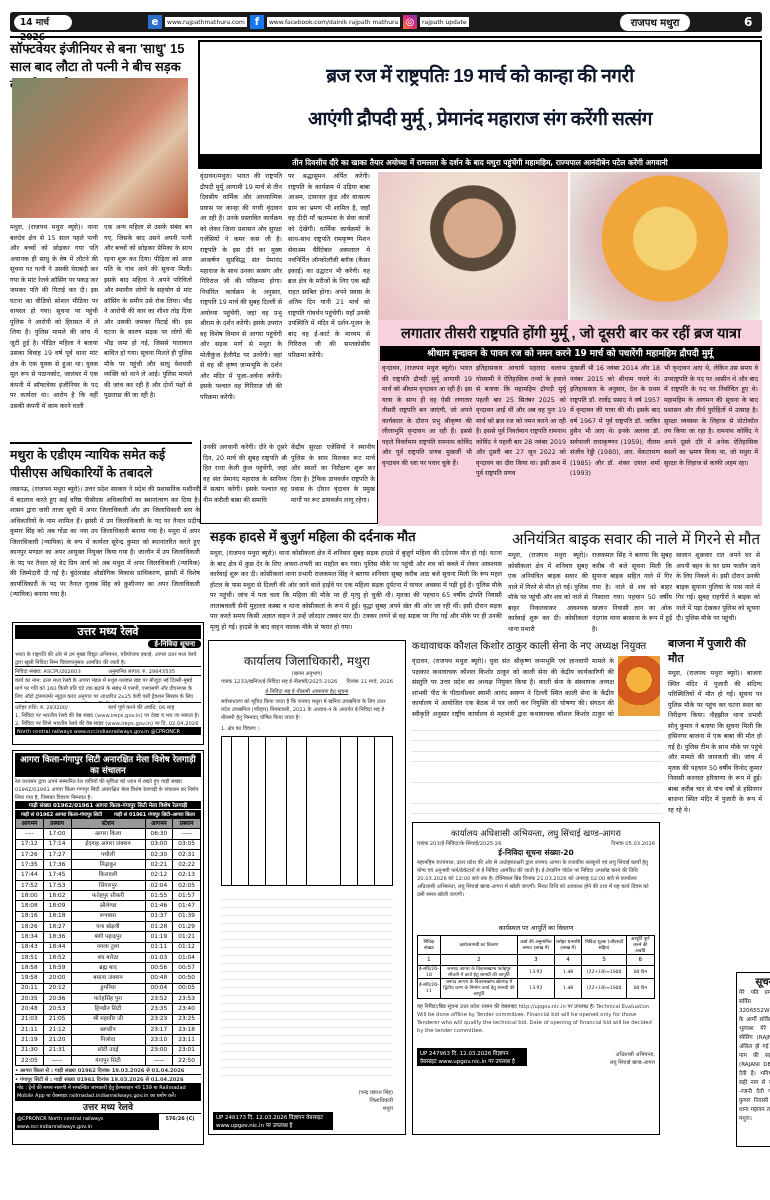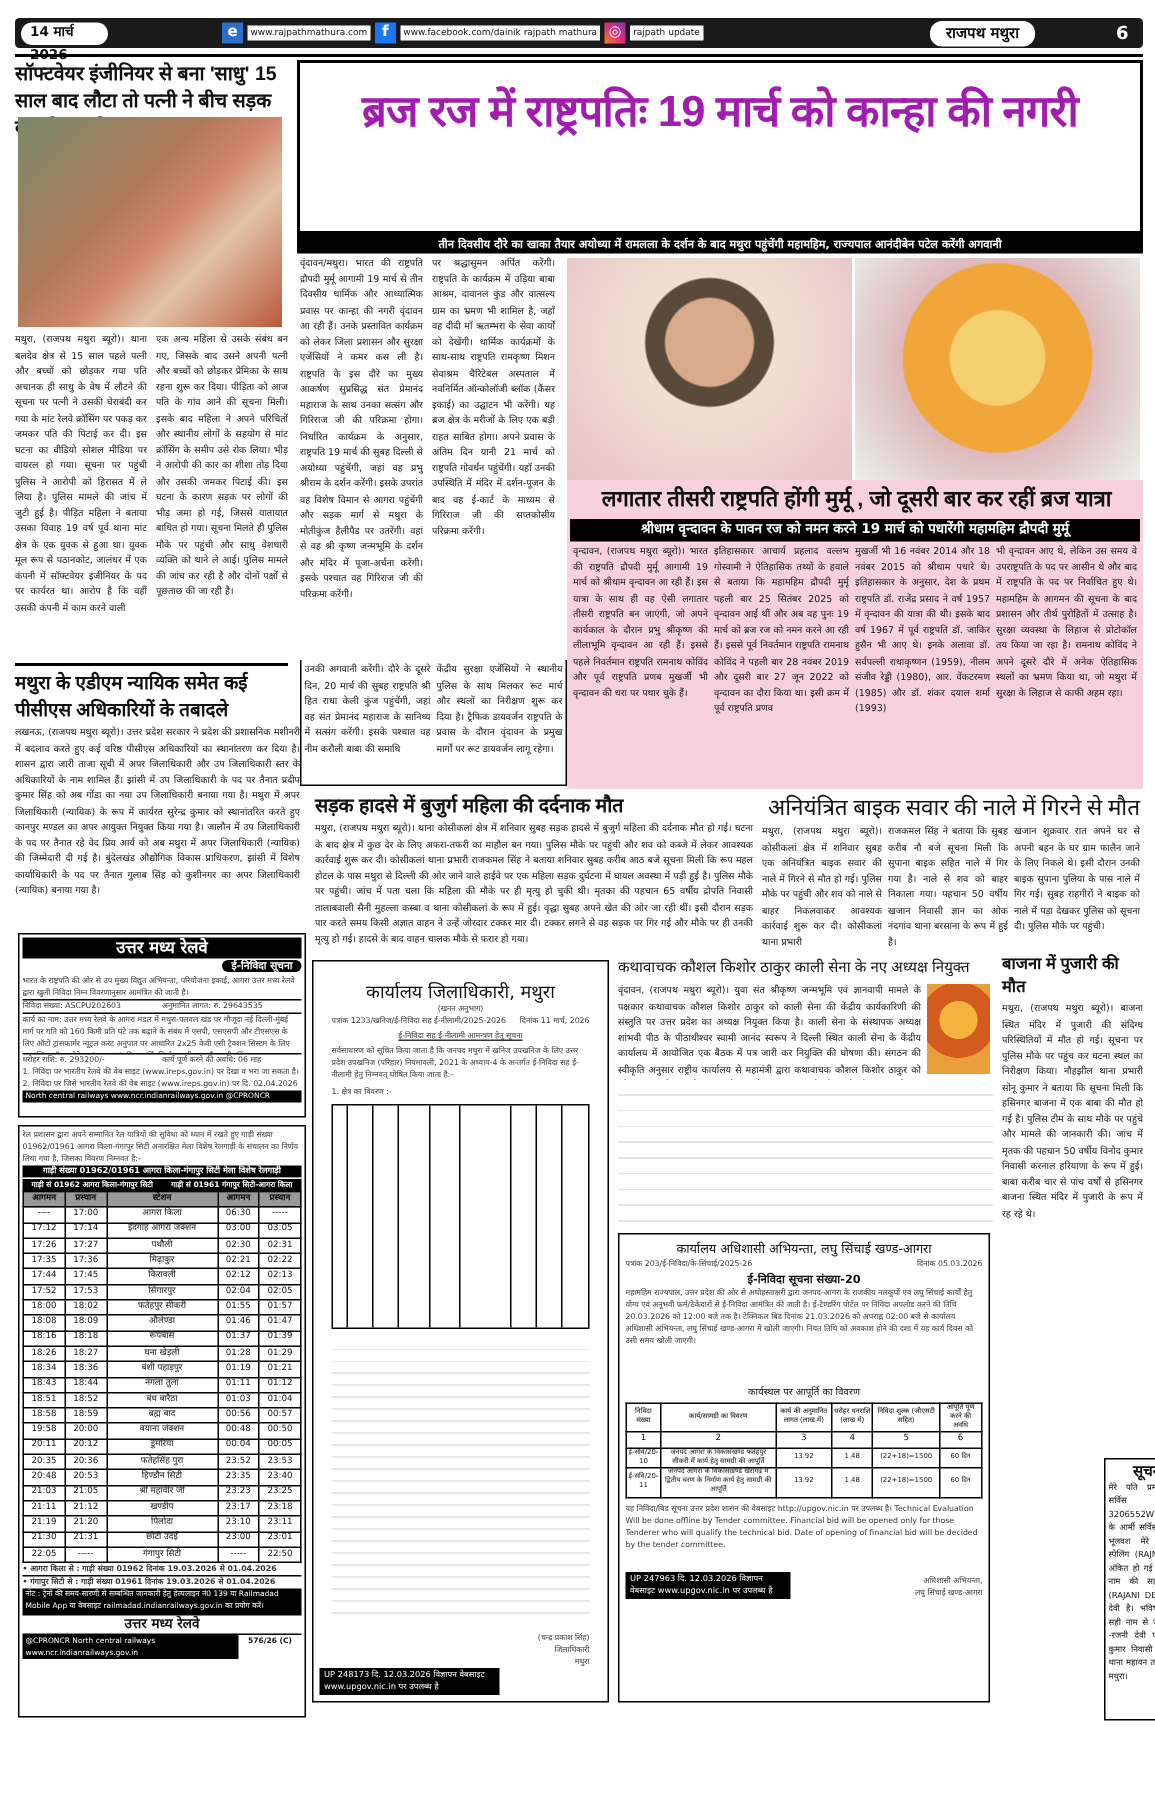--- a/index.html
+++ b/index.html
@@ -7,21 +7,21 @@
 .abs{position:absolute}
 .topbar{left:10px;top:12px;width:752px;height:20px;background:#1a1a1a;border-radius:3px}
 .datepill{left:14px;top:15px;width:58px;height:15px;background:#fff;border-radius:8px;font-size:9px;padding-left:6px;line-height:15px;font-weight:bold}
 .links{left:148px;top:14px;height:16px;display:flex;align-items:center;gap:3px;font-size:6px}
 .links .lk{background:#fff;padding:1px 2px}
 .ico{width:14px;height:14px;display:inline-block;text-align:center;color:#fff;font-weight:bold;font-size:10px;line-height:14px}
 .ie{background:#2a6fc9}.fb{background:#1877f2}.ig{background:linear-gradient(45deg,#f58529,#dd2a7b,#8134af)}
 .brand{left:620px;top:14px;width:70px;height:17px;background:#fff;border-radius:8px;font-weight:bold;font-size:10px;text-align:center;line-height:17px}
 .pgno{left:744px;top:14px;color:#fff;font-weight:bold;font-size:12px}
 .rule{background:#000;height:2px}
-h1.main{font-family:"Liberation Sans",sans-serif;color:#a21caf;font-weight:bold;font-size:29px;line-height:43px;text-align:center;letter-spacing:-0.5px}
+h1.main{font-family:"Liberation Sans",sans-serif;color:#0f172a;font-weight:bold;font-size:19px;line-height:43px;text-align:center;letter-spacing:-0.5px}
 .box{border:1.5px solid #000}
 .blackband{background:#000;color:#fff;font-weight:bold;text-align:center}
 .col{font-size:6.3px;line-height:10.5px;text-align:justify}
 .hd{font-weight:bold;color:#111;font-family:"Liberation Sans",sans-serif}
 .pinkband{background:#f7d2dd}
 table{border-collapse:collapse}
 .tt td,.tt th{border:0.8px solid #000;font-size:5.8px;text-align:center;height:10.3px;padding:0 1px}
 .tt th{background:#999;color:#000}
 .photo1{background:linear-gradient(135deg,#7a8a6a 0%,#b07a5a 40%,#d1856b 55%,#e2c2a6 70%,#b85a3a 100%)}
 .photo2{background:radial-gradient(circle at 50% 38%,#d8a98a 0 22%,#5a4a3a 23% 32%,#f0e0d0 33%,#e9c1c8 100%)}
@@ -67,20 +67,21 @@
   <div style="display:flex;border-top:0.8px solid #000" class="notice">
       <span style="flex:1">धरोहर राशि: रु. 293200/-</span>
       <span style="flex:1">कार्य पूर्ण करने की अवधि: 06 माह</span>
     </div>
   <div class="notice">1. निविदा पर भारतीय रेलवे की वेब साइट (www.ireps.gov.in) पर देखा व भरा जा सकता है।</div>
   <div class="notice" style="height:8px;overflow:hidden">2. निविदा पर जिसे भारतीय रेलवे की वेब साइट (www.ireps.gov.in) पर दि. 02.04.2026 को 16:00 Hrs. तक भरा जा सकता है।</div>
   <div style="background:#000;color:#fff;font-size:5px;line-height:8px;padding-left:2px">North central railways  www.ncr.indianrailways.gov.in  @CPRONCR</div>
 </div>
 
 <div class="abs box" style="left:12px;top:750px;width:192px;height:395px;padding:2px">
+  <div style="background:#000;color:#fff;text-align:center;font-weight:bold;font-size:8.5px;line-height:11px;padding:1px">आगरा किला-गंगापुर सिटी अनारक्षित मेला विशेष रेलगाड़ी का संचालन</div>
   <div class="notice" style="height:24px;overflow:hidden">रेल प्रशासन द्वारा अपने सम्मानित रेल यात्रियों की सुविधा को ध्यान में रखते हुए गाड़ी संख्या 01962/01961 आगरा किला-गंगापुर सिटी अनारक्षित मेला विशेष रेलगाड़ी के संचालन का निर्णय लिया गया है, जिसका विवरण निम्नवत है:-</div>
   <div class="blackband" style="font-size:5.5px;line-height:8px">गाड़ी संख्या 01962/01961 आगरा किला-गंगापुर सिटी मेला विशेष रेलगाड़ी</div>
   <div style="display:flex;background:#000;color:#fff;font-size:5px;line-height:8px;font-weight:bold;border-top:0.5px solid #fff">
       <span style="flex:1;text-align:center">गाड़ी सं 01962 आगरा किला-गंगापुर सिटी</span>
       <span style="flex:1;text-align:center">गाड़ी सं 01961 गंगापुर सिटी-आगरा किला</span>
     </div>
   <table class="tt" style="width:100%">
     <thead>
         <tr id="tt-head">
           <th>आगमन</th>
@@ -259,20 +260,21 @@
   <div style="background:#000;color:#fff;font-size:5px;line-height:7.5px;padding:1px 2px">नोट : ट्रेनों की समय-सारणी से सम्बन्धित जानकारी हेतु हेल्पलाइन नं0 139 या Railmadad Mobile App या वेबसाइट railmadad.indianrailways.gov.in का प्रयोग करें।</div>
   <div style="text-align:center;font-weight:bold;font-size:9px;border-top:1px solid #000;border-bottom:1px solid #000;line-height:12px">उत्तर मध्य रेलवे</div>
   <div style="display:flex;font-size:5px;line-height:8px">
       <span style="flex:1;background:#000;color:#fff;padding-left:2px">@CPRONCR  North central railways  www.ncr.indianrailways.gov.in</span>
       <span style="width:42px;text-align:center;font-weight:bold">576/26 (C)</span>
     </div>
 </div>
 
 <div class="abs box" style="left:198px;top:40px;width:564px;height:116px;border-width:2px">
   <h1 class="main" style="margin-top:12px">ब्रज रज में राष्ट्रपतिः 19 मार्च को कान्हा की नगरी</h1>
+  <h1 class="main">आएंगी द्रौपदी मुर्मू , प्रेमानंद महाराज संग करेंगी सत्संग</h1>
 </div>
 <div class="abs blackband" style="left:198px;top:156px;width:564px;height:13px;font-size:7.5px;line-height:13px">तीन दिवसीय दौरे का खाका तैयार अयोध्या में रामलला के दर्शन के बाद मथुरा पहुंचेंगी महामहिम, राज्यपाल आनंदीबेन पटेल करेंगी अगवानी</div>
 
 <div class="abs col" style="left:200px;top:171px;width:82px;height:270px;overflow:hidden">वृंदावन/मथुरा। भारत की राष्ट्रपति द्रौपदी मुर्मू आगामी 19 मार्च से तीन दिवसीय धार्मिक और आध्यात्मिक प्रवास पर कान्हा की नगरी वृंदावन आ रही हैं। उनके प्रस्तावित कार्यक्रम को लेकर जिला प्रशासन और सुरक्षा एजेंसियों ने कमर कस ली है। राष्ट्रपति के इस दौरे का मुख्य आकर्षण सुप्रसिद्ध संत प्रेमानंद महाराज के साथ उनका सत्संग और गिरिराज जी की परिक्रमा होगा। निर्धारित कार्यक्रम के अनुसार, राष्ट्रपति 19 मार्च की सुबह दिल्ली से अयोध्या पहुंचेंगी, जहां वह प्रभु श्रीराम के दर्शन करेंगी। इसके उपरांत वह विशेष विमान से आगरा पहुंचेंगी और सड़क मार्ग से मथुरा के मोतीकुंज हैलीपैड पर उतरेंगी। वहां से वह श्री कृष्ण जन्मभूमि के दर्शन और मंदिर में पूजा-अर्चना करेंगी। इसके पश्चात वह गिरिराज जी की परिक्रमा करेंगी।</div>
 <div class="abs col" style="left:288px;top:171px;width:82px;height:270px;overflow:hidden">पर श्रद्धासुमन अर्पित करेंगी। राष्ट्रपति के कार्यक्रम में उड़िया बाबा आश्रम, दावानल कुंड और वात्सल्य ग्राम का भ्रमण भी शामिल है, जहाँ वह दीदी माँ ऋतम्भरा के सेवा कार्यों को देखेंगी। धार्मिक कार्यक्रमों के साथ-साथ राष्ट्रपति रामकृष्ण मिशन सेवाश्रम चैरिटेबल अस्पताल में नवनिर्मित ऑन्कोलॉजी ब्लॉक (कैंसर इकाई) का उद्घाटन भी करेंगी। यह ब्रज क्षेत्र के मरीजों के लिए एक बड़ी राहत साबित होगा। अपने प्रवास के अंतिम दिन यानी 21 मार्च को राष्ट्रपति गोवर्धन पहुंचेंगी। यहाँ उनकी उपस्थिति में मंदिर में दर्शन-पूजन के बाद वह ई-कार्ट के माध्यम से गिरिराज जी की सप्तकोसीय परिक्रमा करेंगी।</div>
 <div class="abs photo2" style="left:378px;top:172px;width:190px;height:148px"></div>
 <div class="abs photo3" style="left:570px;top:172px;width:190px;height:148px"></div>
 
 <div class="abs box" style="left:200px;top:440px;width:178px;height:84px;padding:2px;display:flex;gap:4px;border-top:none">
   <div class="col" style="flex:1">उनकी अगवानी करेंगी। दौरे के दूसरे दिन, 20 मार्च की सुबह राष्ट्रपति श्री हित राधा केली कुंज पहुंचेंगी, जहां वह संत प्रेमानंद महाराज के सानिध्य में सत्संग करेंगी। इसके पश्चात वह नीम करौली बाबा की समाधि</div>

